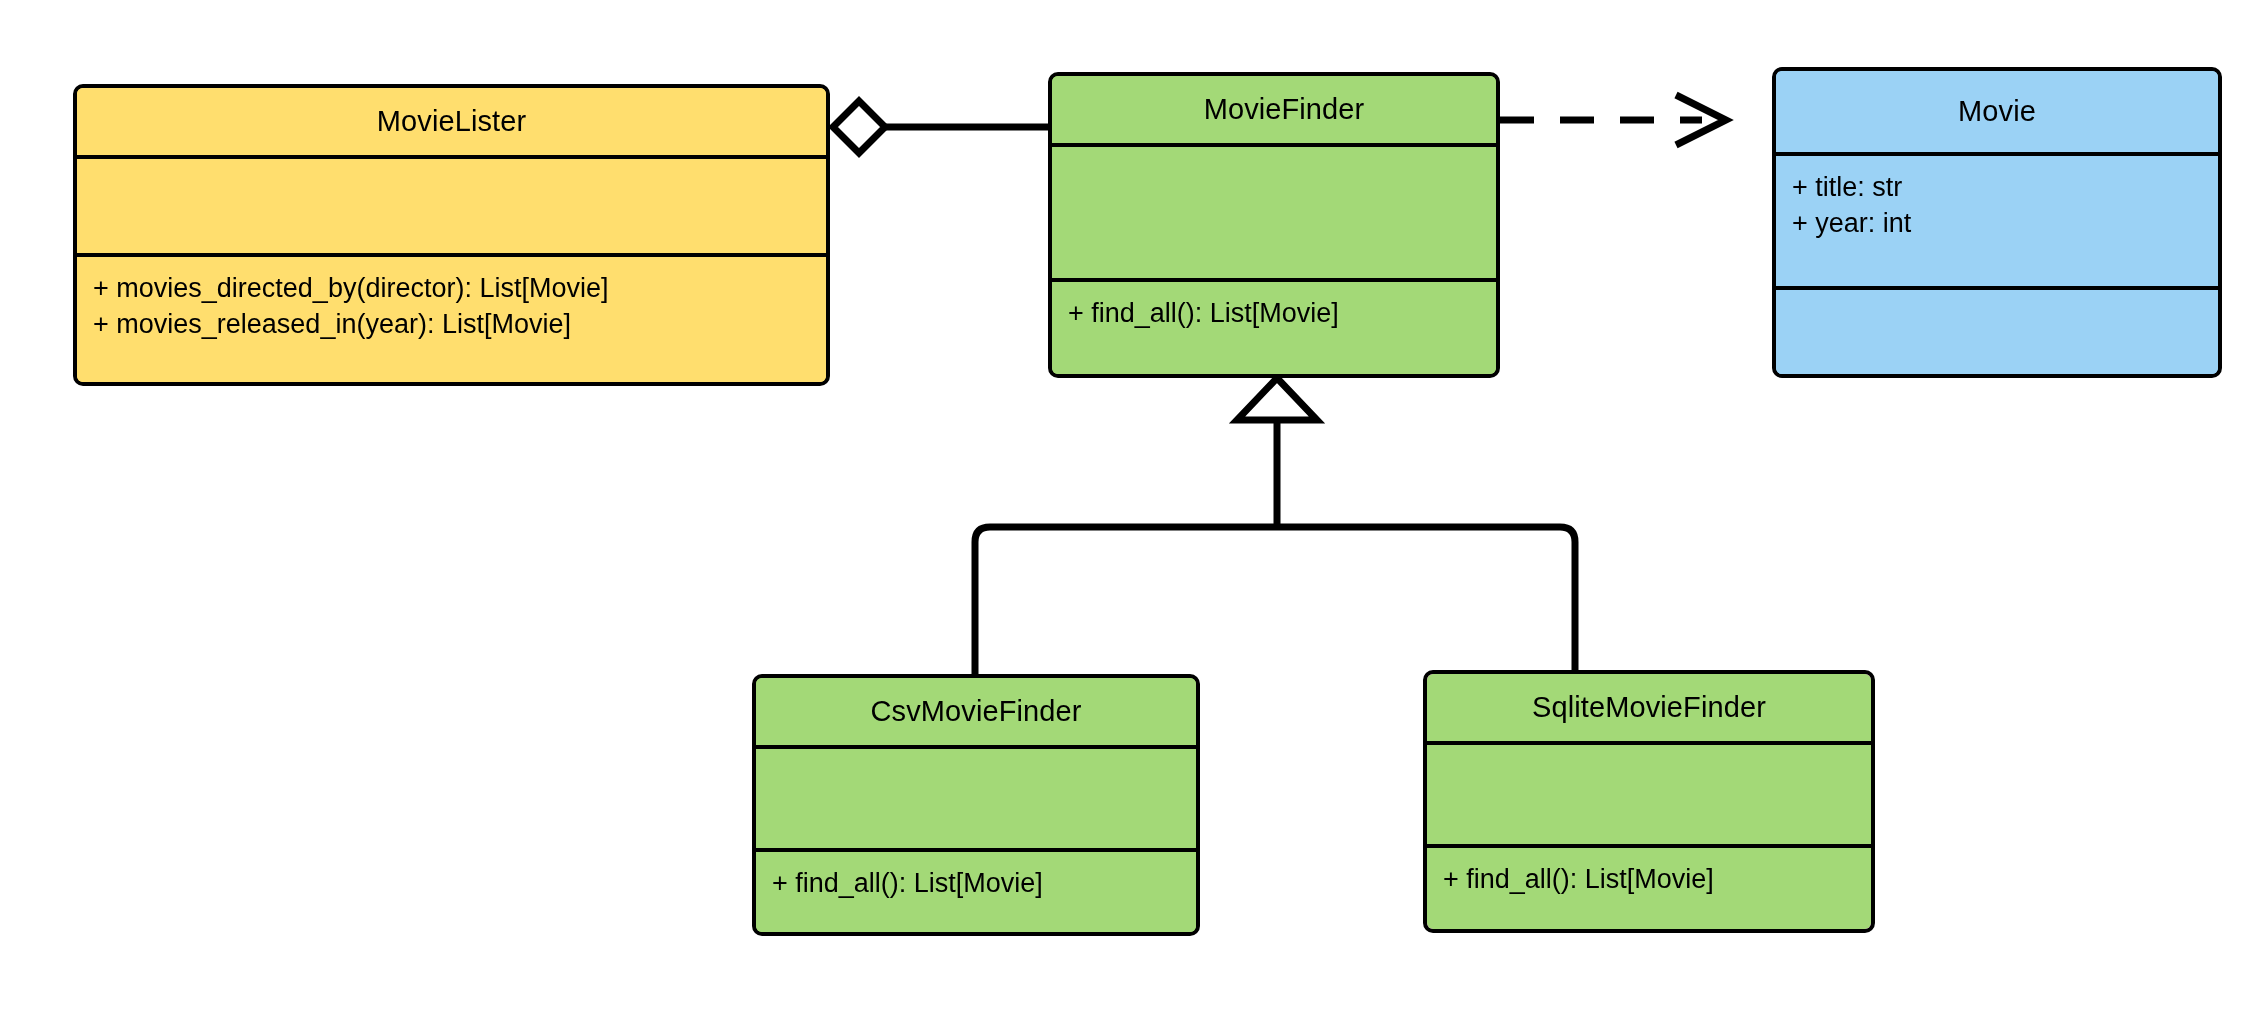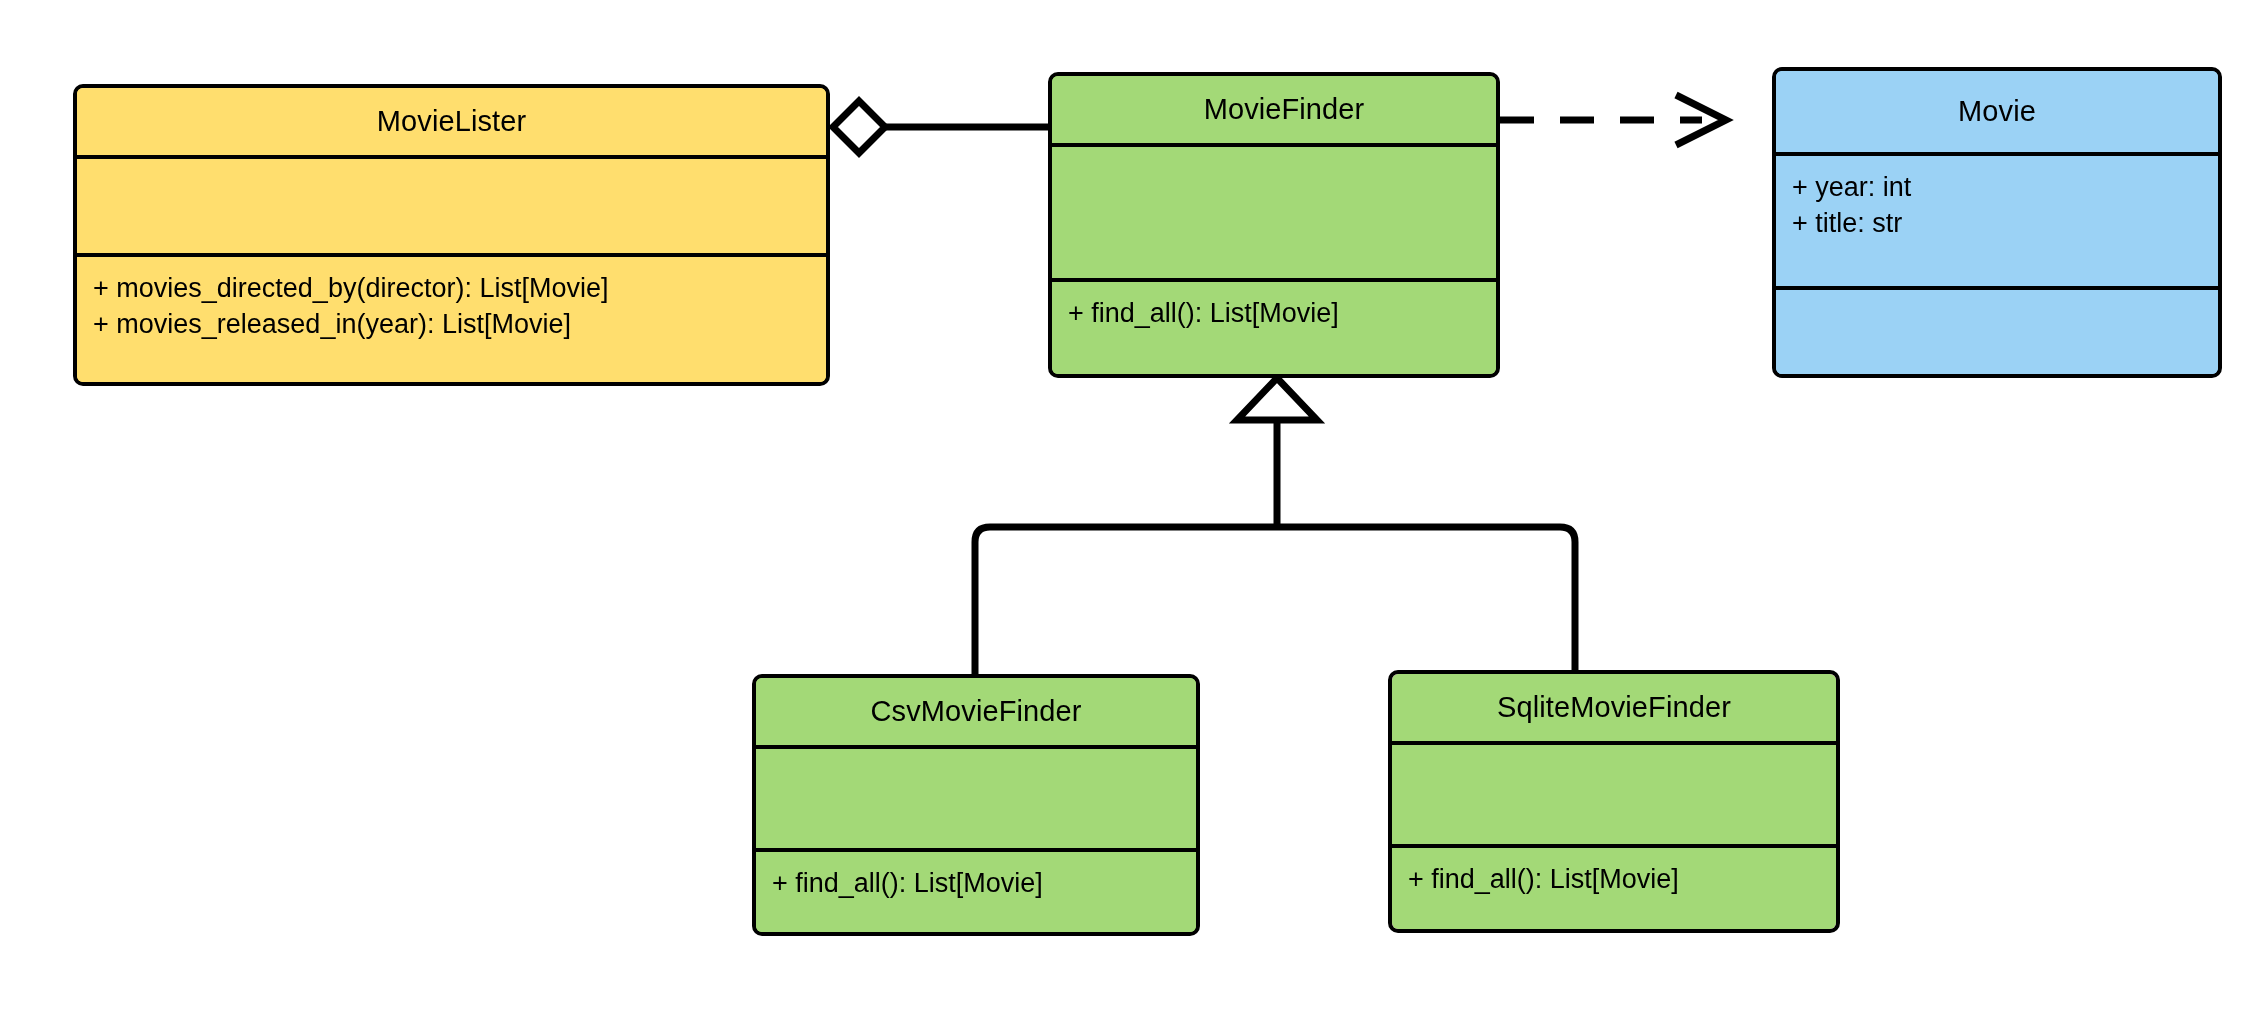--- a/index.html
+++ b/index.html
@@ -121,37 +121,37 @@
     <div class="uml-compartment cmp-members" style="flex: 1 1 auto; background: rgb(163, 217, 119);">
       <div class="member-line">+ find_all(): List[Movie]</div>
     </div>
   </div>
 
   <div class="uml-class" style="left: 1772px; top: 67px; width: 450px; height: 311px; background: rgb(155, 210, 245);">
     <div class="uml-compartment cmp-title" style="height: 81px; background: rgb(155, 210, 245);">
       <span class="class-name">Movie</span>
     </div>
     <div class="uml-compartment cmp-members" style="height: 134px; background: rgb(155, 210, 245);">
+      <div class="member-line">+ title: str</div>
       <div class="member-line">+ year: int</div>
-      <div class="member-line">+ title: str</div>
     </div>
     <div class="uml-compartment cmp-empty" style="flex: 1 1 auto; background: rgb(155, 210, 245);"></div>
   </div>
 
   <div class="uml-class" style="left: 752px; top: 674px; width: 448px; height: 262px; background: rgb(163, 217, 119);">
     <div class="uml-compartment cmp-title" style="height: 67px; background: rgb(163, 217, 119);">
       <span class="class-name">CsvMovieFinder</span>
     </div>
     <div class="uml-compartment cmp-empty" style="height: 103px; background: rgb(163, 217, 119);"></div>
     <div class="uml-compartment cmp-members" style="flex: 1 1 auto; background: rgb(163, 217, 119);">
       <div class="member-line">+ find_all(): List[Movie]</div>
     </div>
   </div>
 
-  <div class="uml-class" style="left: 1388px; top: 670px; width: 452px; height: 263px; background: #d946ef;">
+  <div class="uml-class" style="left: 1423px; top: 670px; width: 452px; height: 263px; background: #d946ef;">
     <div class="uml-compartment cmp-title" style="height: 67px; background: rgb(163, 217, 119);">
       <span class="class-name">SqliteMovieFinder</span>
     </div>
     <div class="uml-compartment cmp-empty" style="height: 103px; background: rgb(163, 217, 119);"></div>
     <div class="uml-compartment cmp-members" style="flex: 1 1 auto; background: rgb(163, 217, 119);">
       <div class="member-line">+ find_all(): List[Movie]</div>
     </div>
   </div>
 
 </div>

